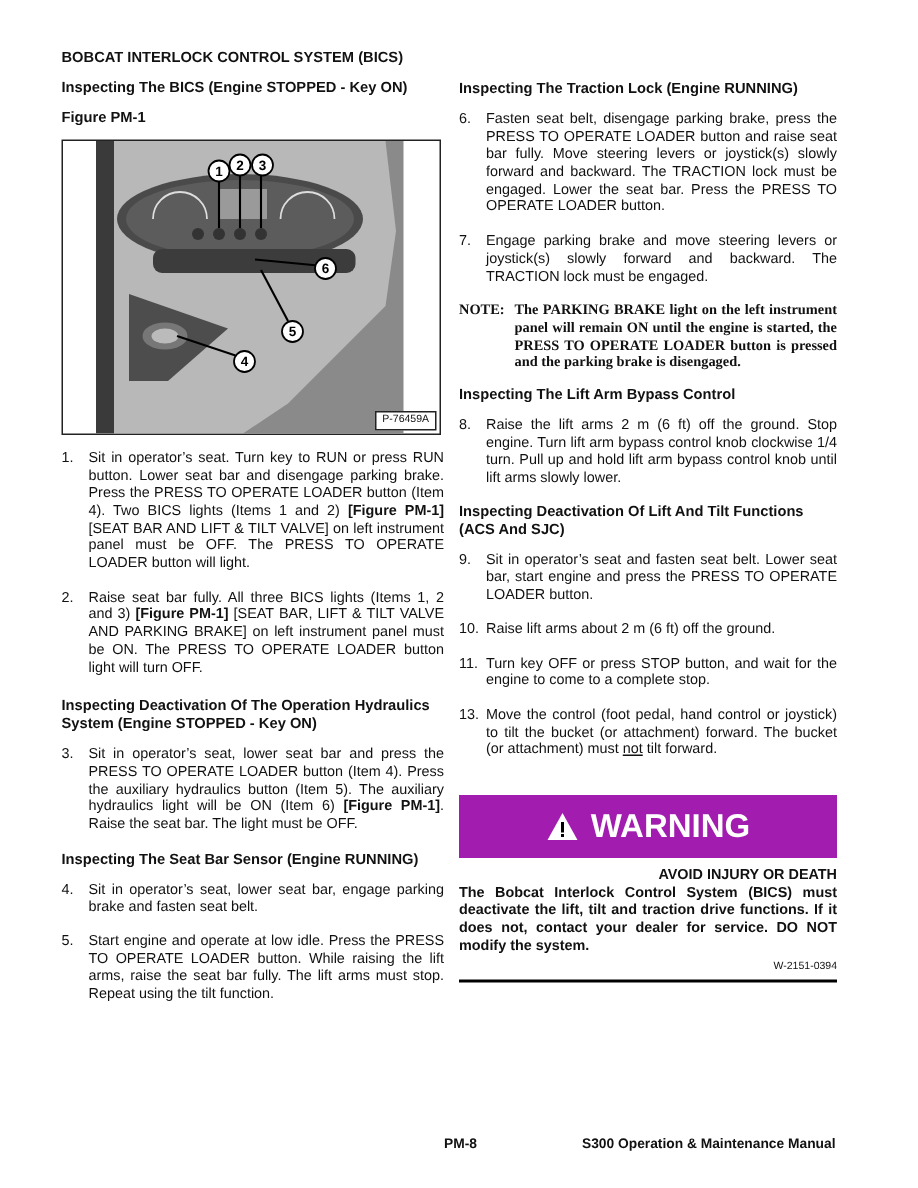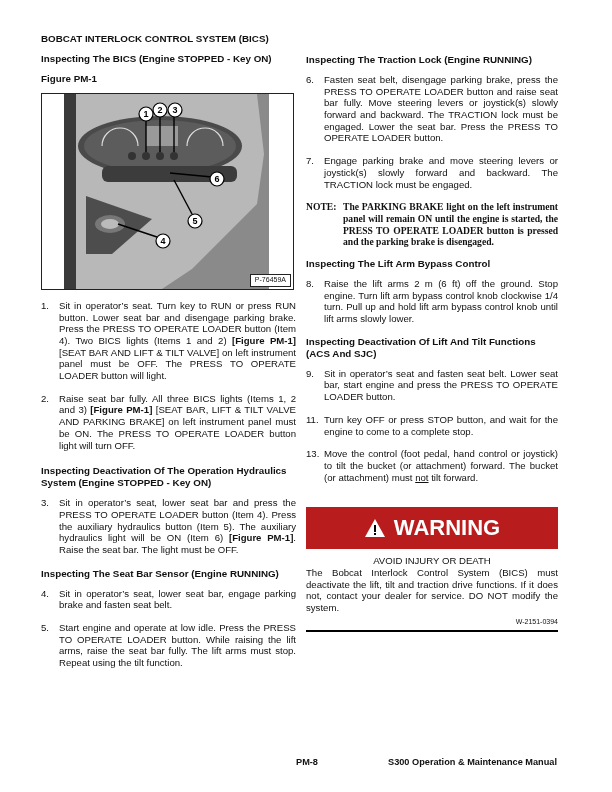--- a/index.html
+++ b/index.html
@@ -12,25 +12,25 @@
   .h.main { margin-bottom: 8px; }
   .step { display: flex; margin: 0 0 11px 0; text-align: justify; }
   .step .num { width: 18px; flex: 0 0 18px; }
   .step .txt { flex: 1; }
   b.ref { font-weight: bold; }
   u { text-decoration: underline; }
   .figure { position: relative; width: 251px; height: 195px; border: 1px solid #222; margin: 0 0 10px 0; background: #fff; }
   .fig-id { position: absolute; right: 2px; bottom: 2px; border: 1px solid #222; font-size: 7px; padding: 1px 4px; background:#fff; }
   .note { display: flex; font-weight: bold; margin: 2px 0 10px 0; text-align: justify; font-family: Liberation Serif, serif; }
   .note .lbl { width: 37px; flex: 0 0 37px; }
-  .warnbar { background: #b91c1c; color: #fff; height: 42px; display: flex; align-items: center; justify-content: center;
+  .warnbar { background: #a21caf; color: #fff; height: 42px; display: flex; align-items: center; justify-content: center;
              font-weight: bold; font-size: 22px; margin-top: 8px; }
   .warnbar svg { margin-right: 8px; }
-  .warn-title { text-align: center; font-weight: normal; margin-top: 6px; }
-  .warn-body { font-weight: normal; text-align: justify; }
+  .warn-title { text-align: right; font-weight: bold; margin-top: 6px; }
+  .warn-body { font-weight: bold; text-align: justify; }
   .warn-code { text-align: right; font-size: 7px; margin-top: 4px; }
   .warn-rule { height: 2px; background: #000; margin-top: 4px; }
   .footer { position: absolute; top: 757px; font-weight: bold; font-size: 9.2px; }
 </style>
 </head>
 <body>
 
 <div class="col col-left">
   <div class="h main">BOBCAT INTERLOCK CONTROL SYSTEM (BICS)</div>
   <div class="h">Inspecting The BICS (Engine STOPPED - Key ON)</div>
@@ -129,20 +129,24 @@
     <span class="num">8.</span>
     <span class="txt">Raise the lift arms 2 m (6 ft) off the ground. Stop engine. Turn lift arm bypass control knob clockwise 1/4 turn. Pull up and hold lift arm bypass control knob until lift arms slowly lower.</span>
   </div>
 
   <div class="h" style="margin-top:4px;">Inspecting Deactivation Of Lift And Tilt Functions (ACS And SJC)</div>
   <div class="step">
     <span class="num">9.</span>
     <span class="txt">Sit in operator’s seat and fasten seat belt. Lower seat bar, start engine and press the PRESS TO OPERATE LOADER button.</span>
   </div>
   <div class="step">
+    <span class="num">10.</span>
+    <span class="txt">Raise lift arms about 2 m (6 ft) off the ground.</span>
+  </div>
+  <div class="step">
     <span class="num">11.</span>
     <span class="txt">Turn key OFF or press STOP button, and wait for the engine to come to a complete stop.</span>
   </div>
   <div class="step">
     <span class="num">13.</span>
     <span class="txt"><span>Move the control (foot pedal, hand control or joystick) to tilt the bucket (or attachment) forward. The bucket (or attachment) must </span><u>not</u><span> tilt forward.</span></span>
   </div>
 
   <div style="margin-top:24px;">
     <div class="warnbar">

